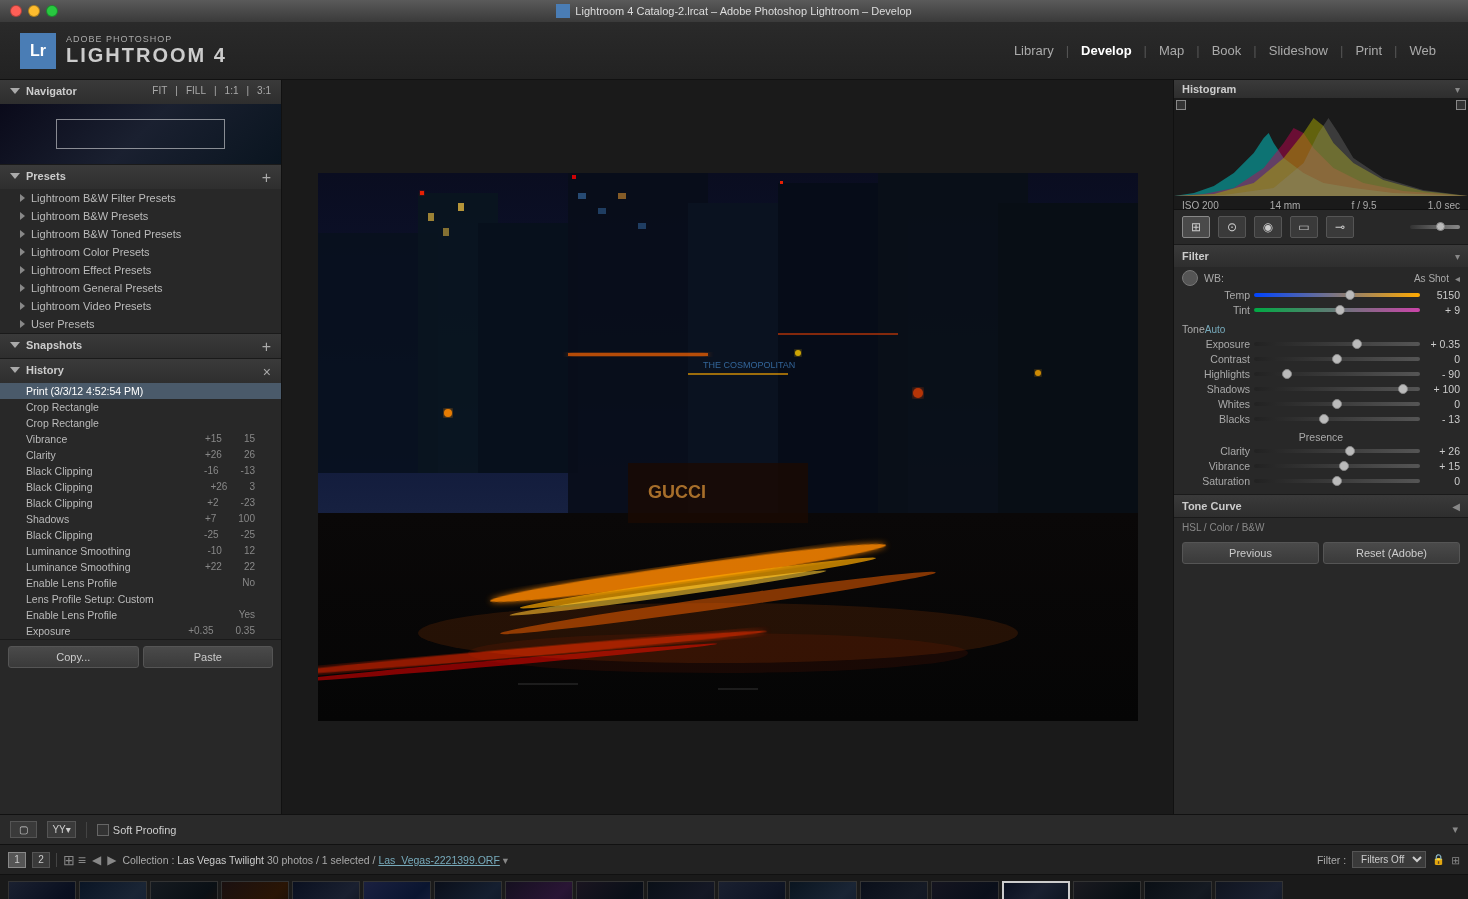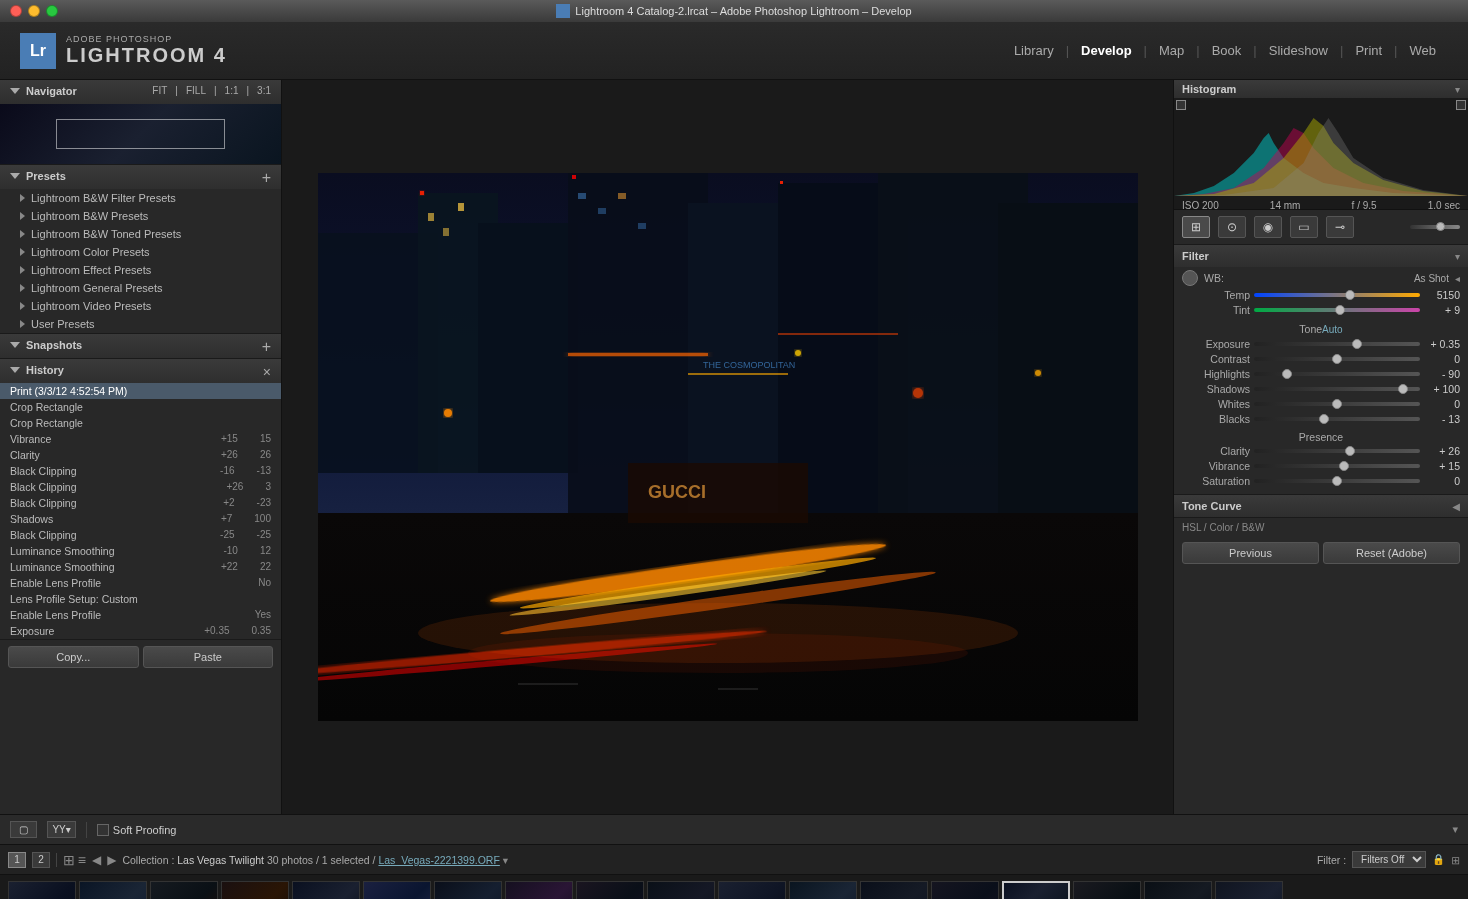--- a/index.html
+++ b/index.html
@@ -179,21 +179,21 @@
       border-left: 5px solid #888;
       flex-shrink: 0;
     }
 
     
     .history-list {
       overflow-y: auto;
       max-height: 320px;
     }
     .history-item {
-      padding: 2px 10px;
+      padding: 2px 26px;
       display: flex;
       justify-content: center;
       cursor: pointer;
       color: #bbb;
       font-size: 10.5px;
     }
     .history-item.selected { background: #4a5a6a; color: white; }
     .history-item-name { flex: 1; }
     .history-item-vals {
       display: flex;
@@ -350,21 +350,21 @@
       cursor: pointer;
     }
     .wb-label { color: #aaa; flex: 1; }
 
     
     .slider-section {
       padding: 4px 8px;
     }
     .section-label-row {
       display: flex;
-      justify-content: center;
+      justify-content: flex-start;
       align-items: center;
       margin-bottom: 3px;
     }
     .section-label { color: #aaa; font-size: 10.5px; }
     .auto-btn {
       color: #7ab; font-size: 10px; cursor: pointer;
     }
 
     .slider-row {
       display: flex;

